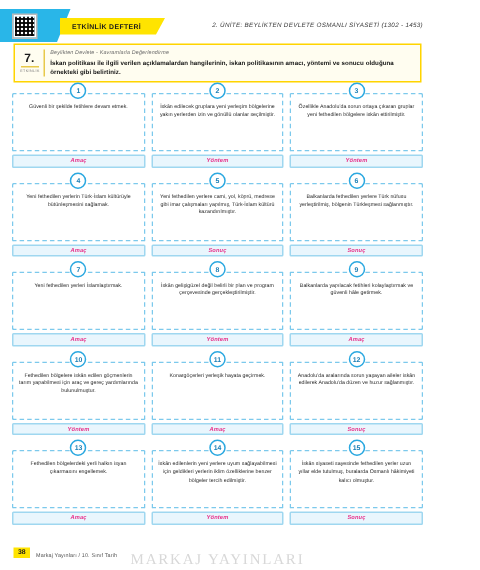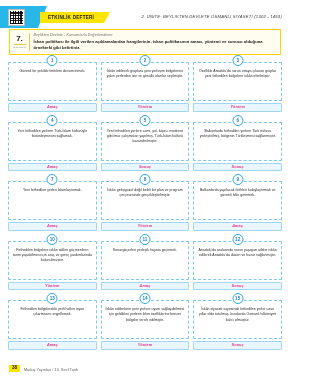--- a/index.html
+++ b/index.html
@@ -308,15 +308,16 @@
         </div>
         <div class="card-answer">
           <span>Sonuç</span>
         </div>
       </div>
     </div>
 
   <div class="footer">
     <div class="page-num">38</div>
     <div class="footer-text">Markaj Yayınları / 10. Sınıf Tarih</div>
+    <div class="watermark">MARKAJ YAYINLARI</div>
   </div>
 
 </div>
 
 </body></html>

